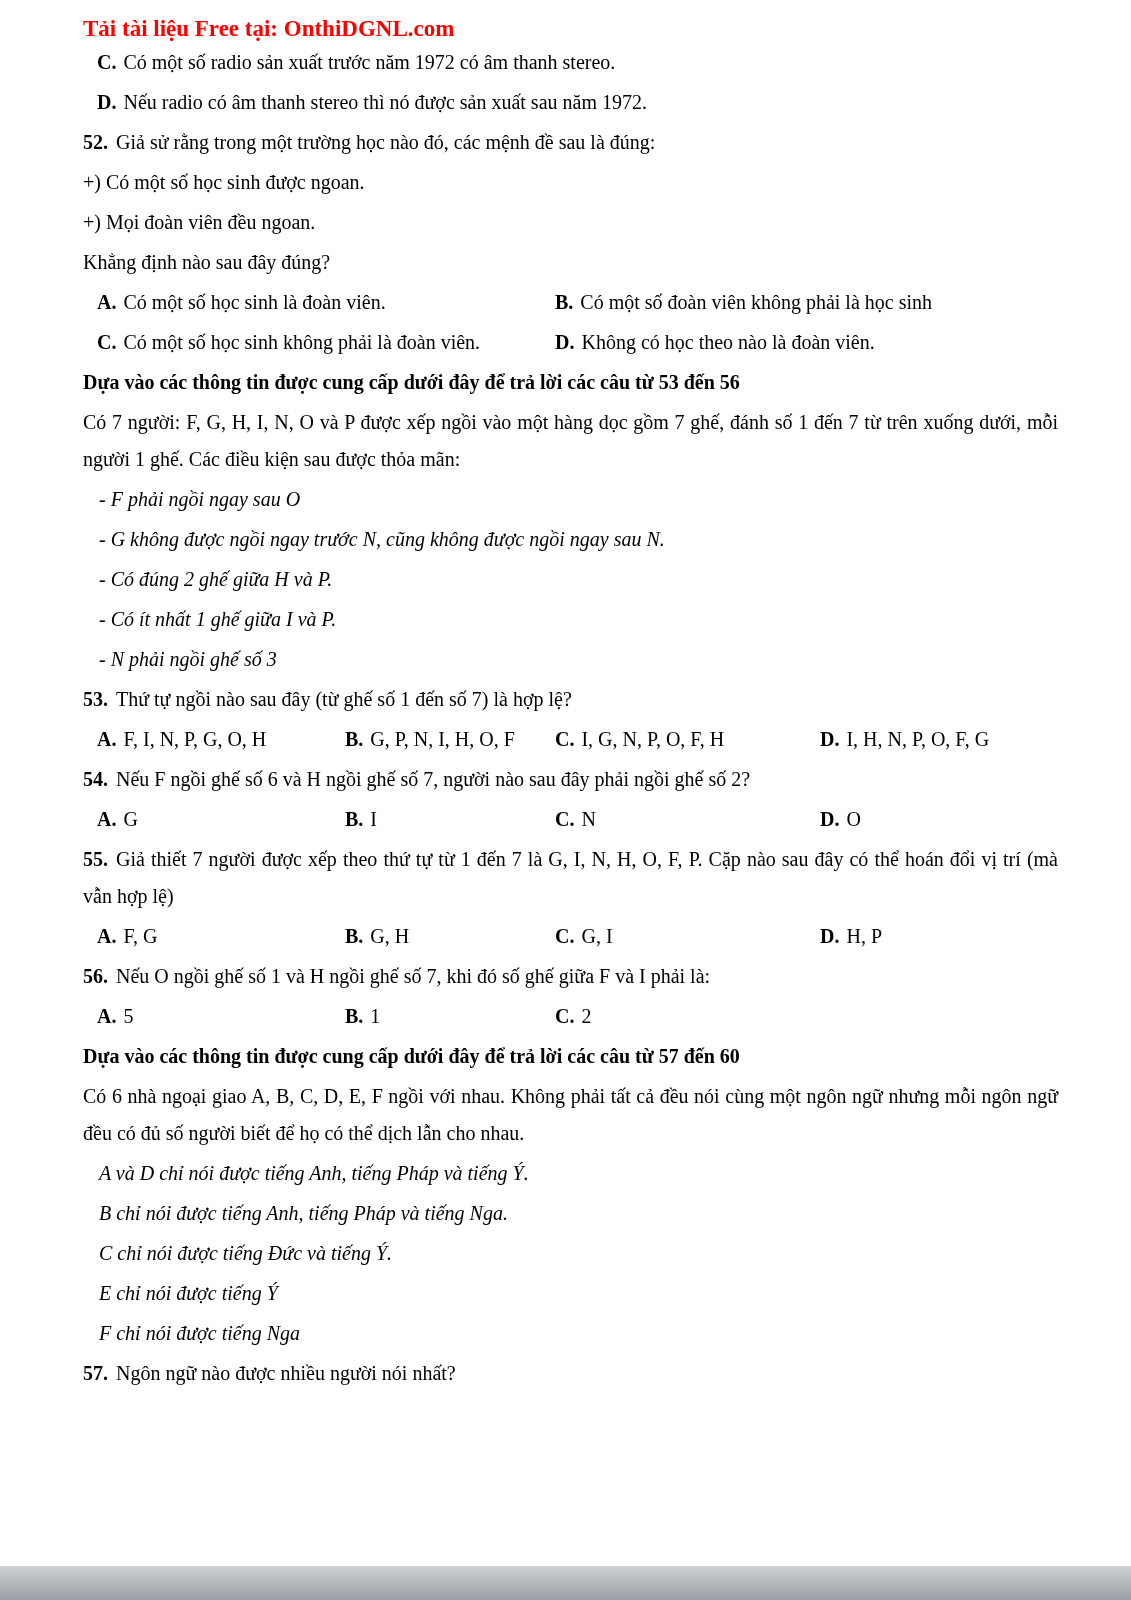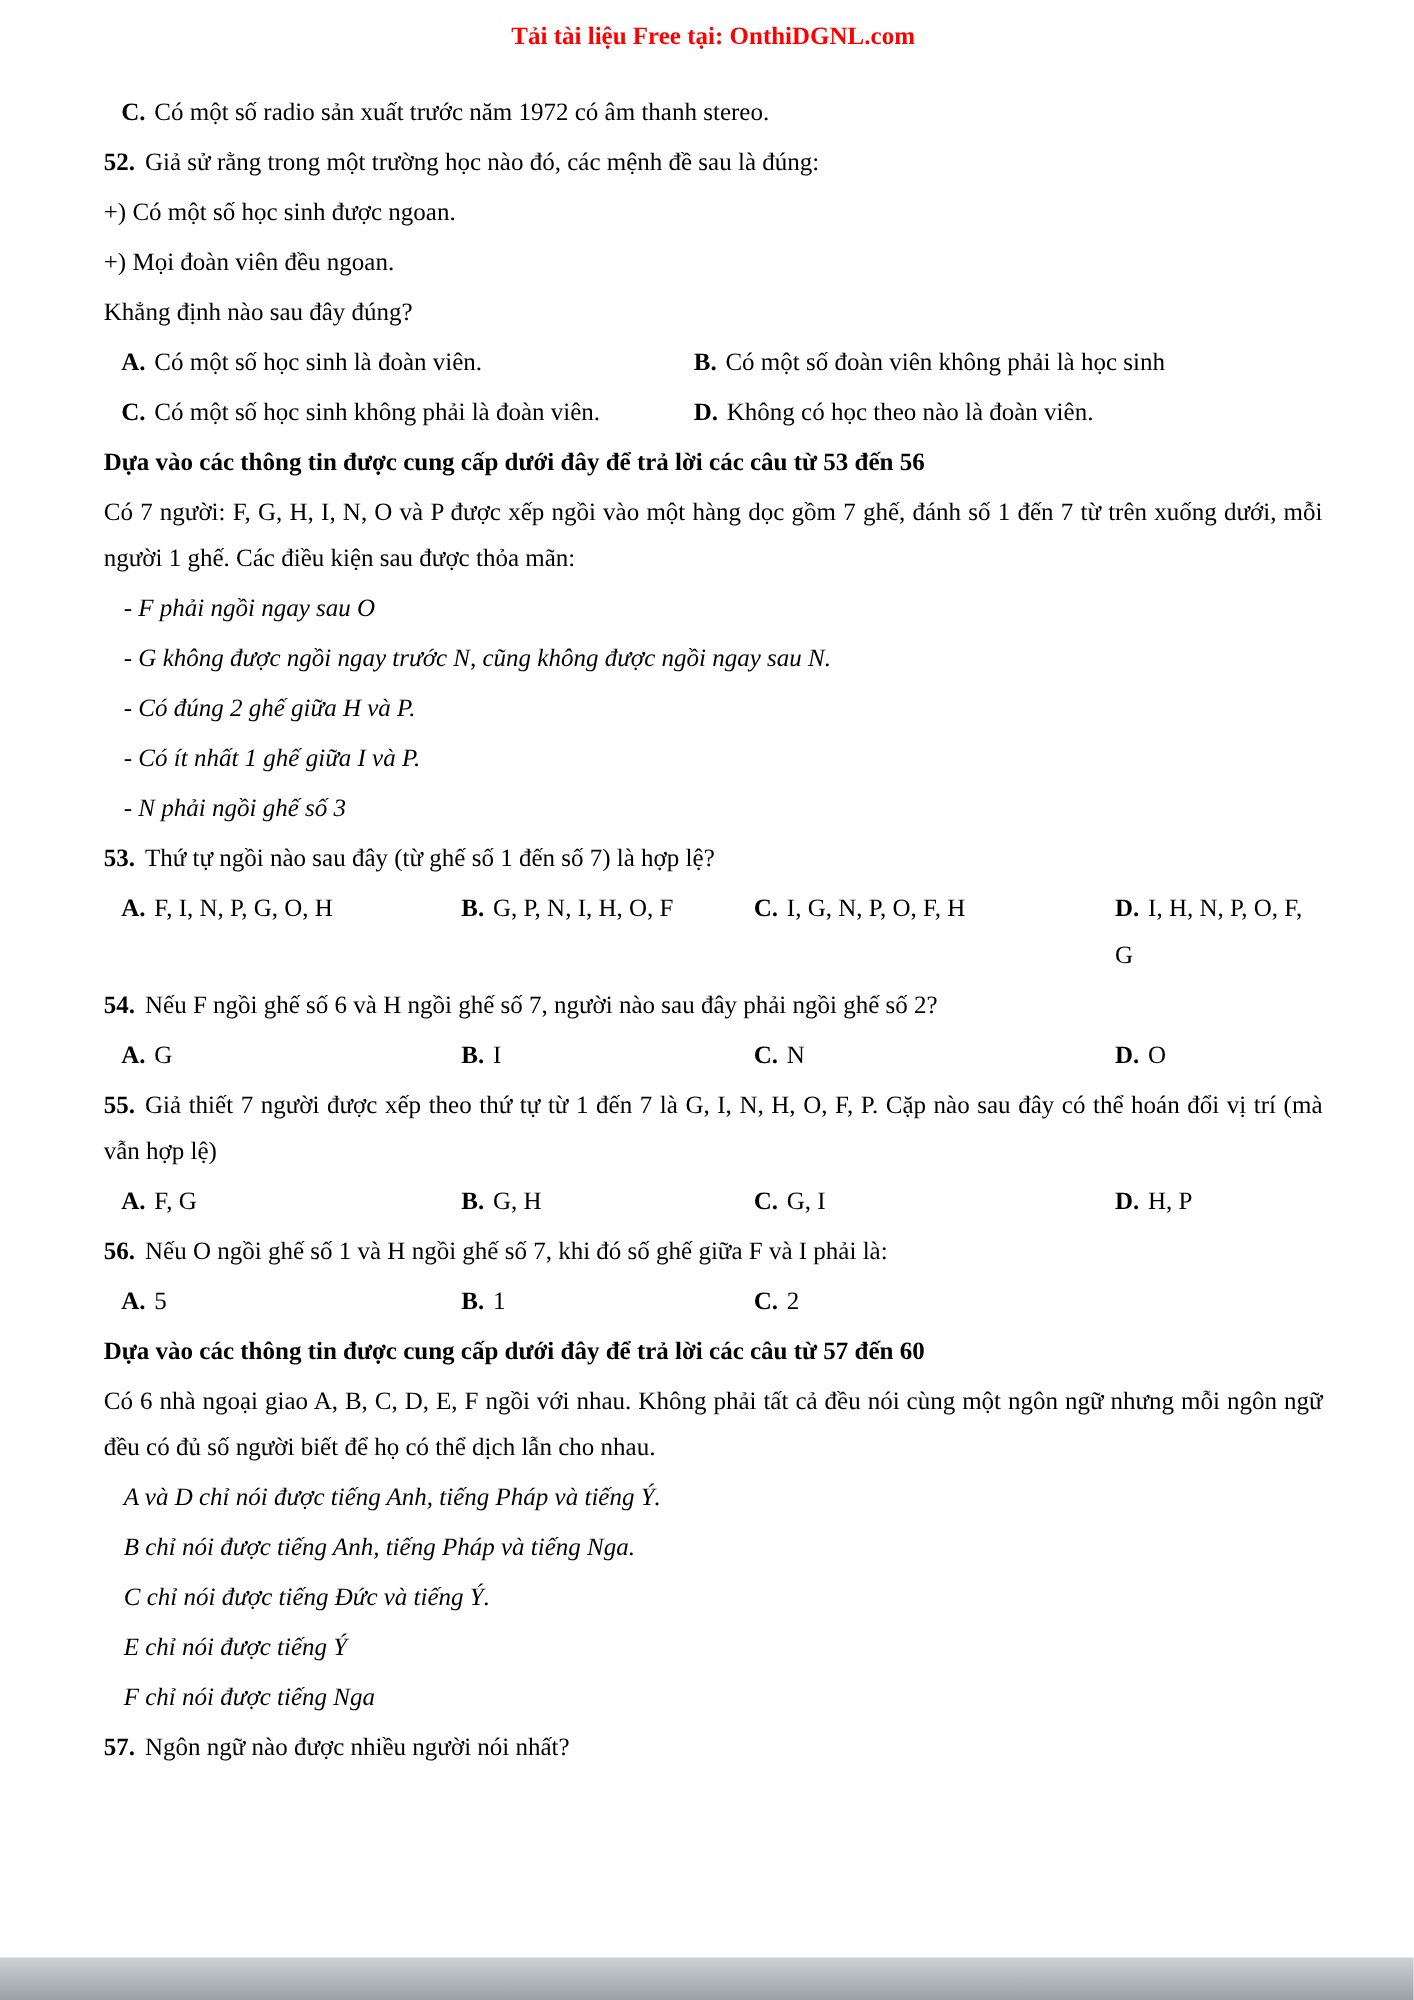--- a/index.html
+++ b/index.html
@@ -8,51 +8,51 @@
     position: relative;
     width: 1131px;
     height: 1600px;
     font-family: "Liberation Serif", "DejaVu Serif", serif;
     font-size: 20px;
     color: #000000;
     overflow: hidden;
   }
   .page { padding: 14px 73px 0 83px; }
   .doc-header {
-    text-align: center;
+    text-align: left;
     font-weight: 700;
-    font-size: 20px;
+    font-size: 23px;
     line-height: 30px;
-    margin-bottom: 28px;
   }
   .content .line { line-height: 37px; margin-bottom: 3px; }
   .bold { font-weight: 700; }
   .justify { text-align: justify; }
   .indent { padding-left: 14px; }
   .indent2 { padding-left: 16px; }
   .italic { font-style: italic; }
   .q-num { margin-right: 8px; }
   .opt-label { margin-right: 7px; }
   .options-row { display: grid; padding-left: 14px; }
-  .cols-4 { grid-template-columns: 248px 210px 265px 1fr; gap: 24px; }
+  .cols-4 { grid-template-columns: 248px 210px 265px 1fr; }
   .cols-2 { grid-template-columns: 458px 1fr; }
   .page-edge {
     position: absolute;
     left: 0; right: 0; bottom: 0;
     height: 34px;
     background: linear-gradient(#cdd1d4, #9aa0a6);
   }
 </style>
 </head>
 <body>
 
 <div class="page">
   <div class="doc-header" style="color: rgb(254, 0, 0);">Tải tài liệu Free tại: OnthiDGNL.com</div>
   <div class="content">
       <div class="line indent"><span class="bold opt-label">C.</span><span class="opt-text">Có một số radio sản xuất trước năm 1972 có âm thanh stereo.</span></div>
+      <div class="line indent"><span class="bold opt-label">D.</span><span class="opt-text">Nếu radio có âm thanh stereo thì nó được sản xuất sau năm 1972.</span></div>
       <div class="line justify"><span class="bold q-num">52.</span><span class="q-text">Giả sử rằng trong một trường học nào đó, các mệnh đề sau là đúng:</span></div>
       <div class="line">+) Có một số học sinh được ngoan.</div>
       <div class="line">+) Mọi đoàn viên đều ngoan.</div>
       <div class="line">Khẳng định nào sau đây đúng?</div>
       <div class="line options-row cols-2">
         <div class="option-cell"><span class="bold opt-label">A.</span><span class="opt-text">Có một số học sinh là đoàn viên.</span></div>
         <div class="option-cell"><span class="bold opt-label">B.</span><span class="opt-text">Có một số đoàn viên không phải là học sinh</span></div>
       </div>
       <div class="line options-row cols-2">
         <div class="option-cell"><span class="bold opt-label">C.</span><span class="opt-text">Có một số học sinh không phải là đoàn viên.</span></div>

